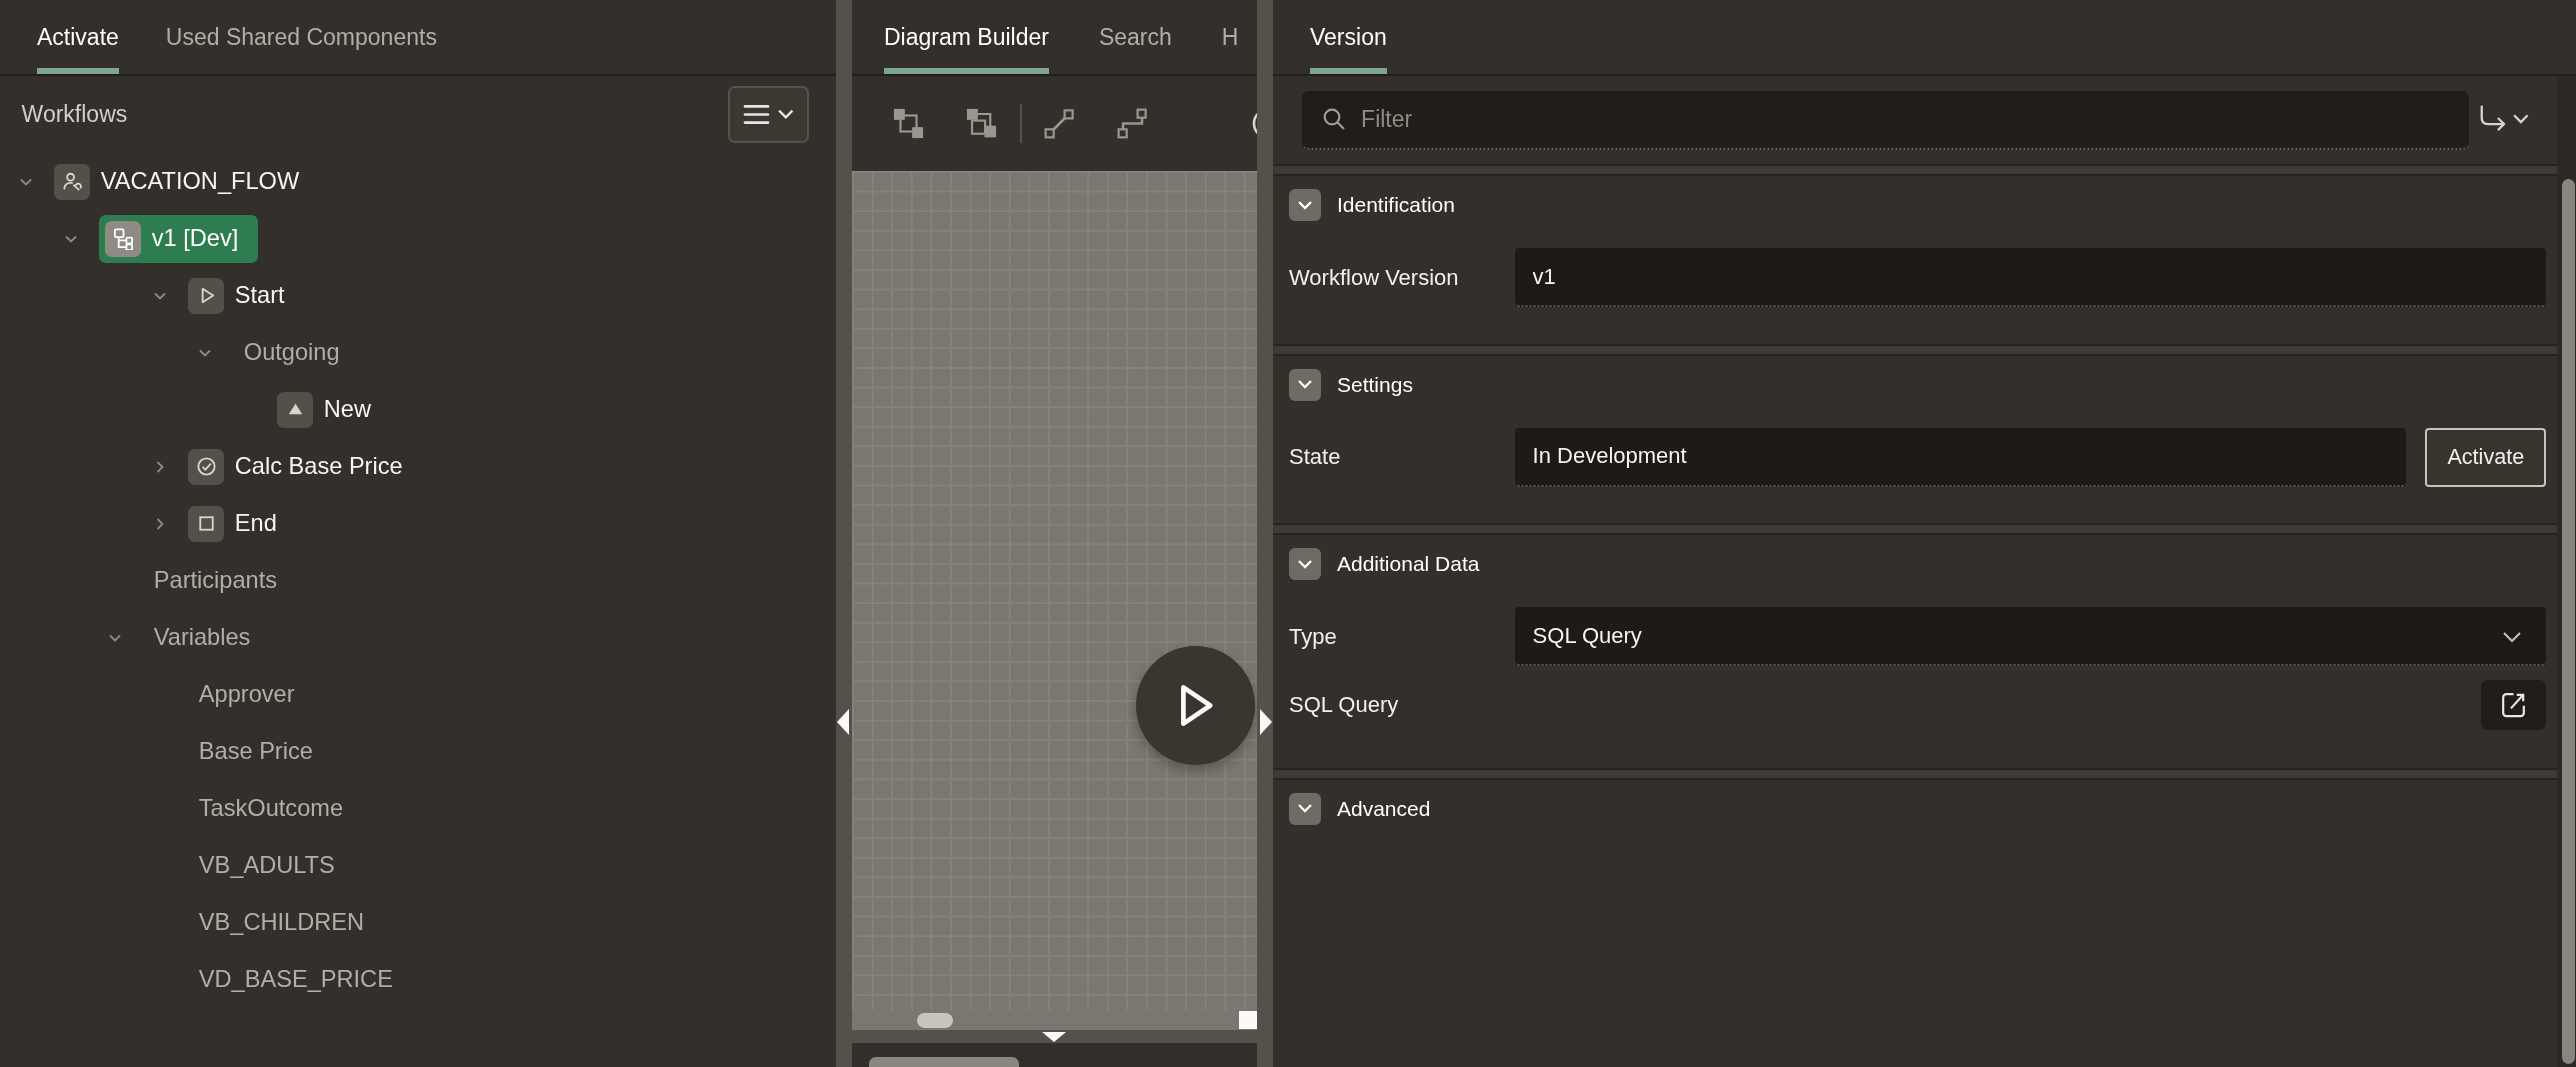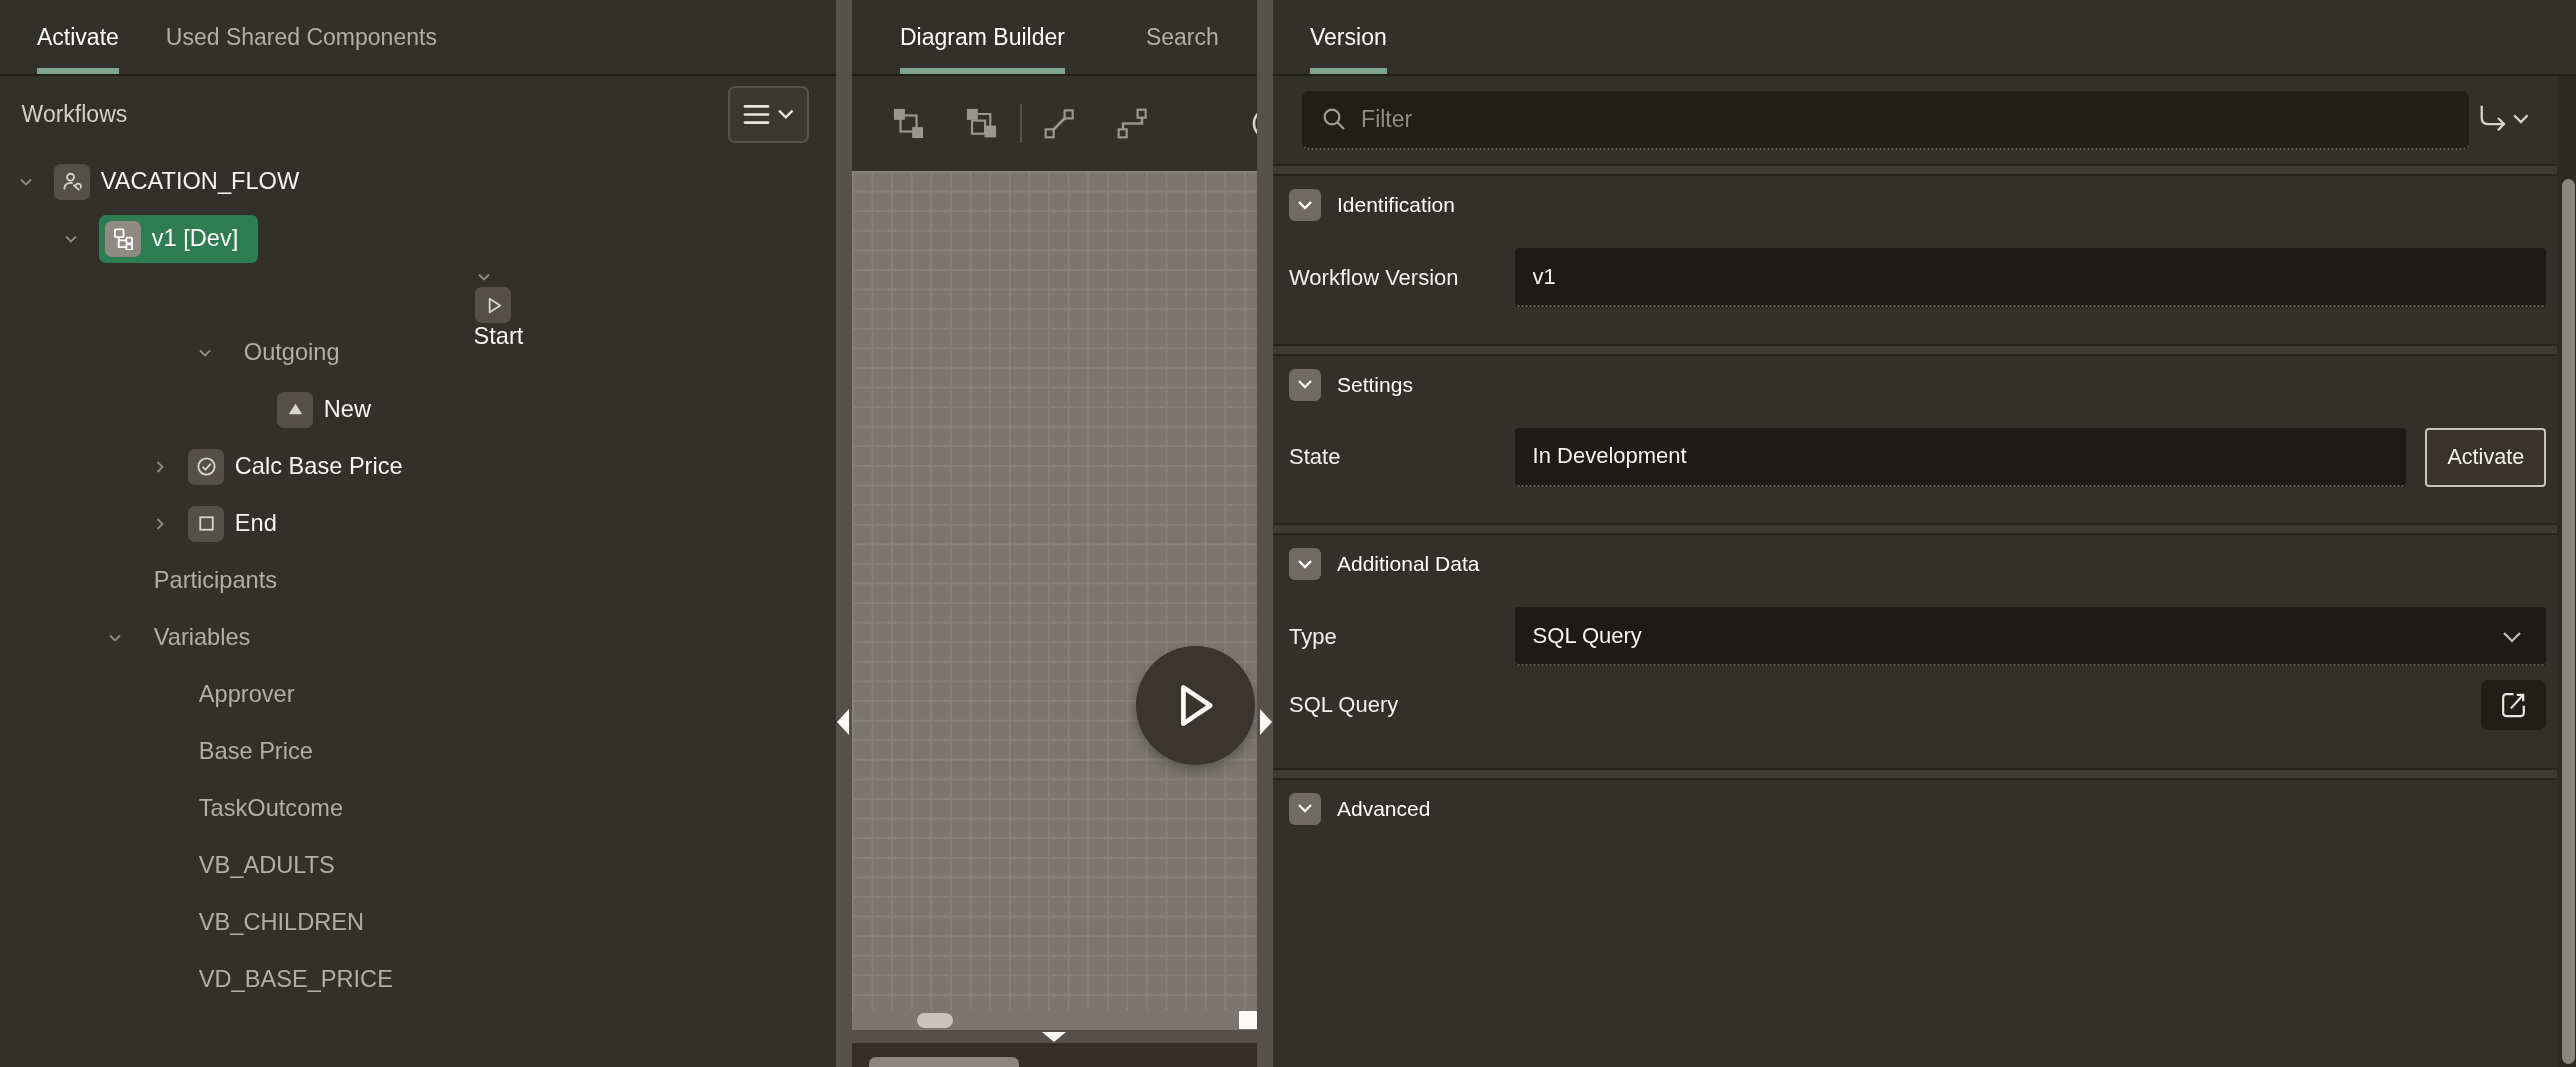--- a/index.html
+++ b/index.html
@@ -41,21 +41,21 @@
   
   .splitter { width:16px; background:#55504a; position:relative; flex:none; cursor:col-resize; }
   .splitter .arr { position:absolute; top:709px; width:0; height:0; }
   .arr-left  { left:1.4px;  border-top:13.5px solid transparent; border-bottom:13.5px solid transparent;
                border-right:12px solid #faf9f7; }
   .arr-right { right:1.4px; border-top:13.5px solid transparent; border-bottom:13.5px solid transparent;
                border-left:12px solid #faf9f7; }
 
   
   .center-panel { width:405px; display:flex; flex-direction:column; }
-  .center-panel .tabs-row { gap:81px; padding-left:48px; overflow:hidden; }
+  .center-panel .tabs-row { gap:50px; padding-left:32px; overflow:hidden; }
   .toolbar { height:95px; display:flex; align-items:center; padding-left:36px; overflow:hidden; }
   .tool-btn { width:41px; height:41px; display:flex; align-items:center; justify-content:center;
               cursor:pointer; flex:none; }
   .tool-gap { width:32px; flex:none; }
   .tool-sep { width:2px; height:39px; background:#55504a; margin:0 17.6px 0 17.6px; flex:none; }
   .canvas-wrap { flex:1; position:relative; background:#7b766f; overflow:hidden;
       background-image:linear-gradient(#86817a 2px, transparent 2px),
                        linear-gradient(90deg,#86817a 2px, transparent 2px);
       background-size:19.6px 19.6px; cursor:grab; }
   .start-node { position:absolute; left:284px; top:475px; width:119px; height:119px;
@@ -176,21 +176,21 @@
               <svg width="23" height="23" viewBox="0 0 24 24">
       <rect x="3" y="2.5" width="9" height="8" rx="1.2" fill="none" stroke="#ffffff" stroke-width="1.9"></rect>
       <path d="M7 10.5 V21 H15 M7 14 H15" fill="none" stroke="#ffffff" stroke-width="1.9"></path>
       <rect x="15" y="11" width="6" height="6" rx="1" fill="none" stroke="#ffffff" stroke-width="1.9"></rect>
       <rect x="15" y="18" width="6" height="6" rx="1" fill="none" stroke="#ffffff" stroke-width="1.9"></rect>
     </svg>
             </span>
             <span class="tree-label t-white">v1 [Dev]</span>
           </span>
         </div>
-        <div class="tree-row" style="padding-left: 150px; flex-direction: column;">
+        <div class="tree-row" style="padding-left: 150px;">
           <span class="chev">
             <svg width="20" height="20" viewBox="0 0 24 24">
       <polyline points="6,9 12,15 18,9" fill="none" stroke="#8f8b84" stroke-width="2.2"></polyline>
             </svg>
           </span>
           <span class="icon-box">
             <svg width="23" height="23" viewBox="0 0 24 24">
       <polygon points="8,5 19,12 8,19" fill="none" stroke="#d8d5d0" stroke-width="1.9" stroke-linejoin="round"></polygon>
     </svg>
           </span>

